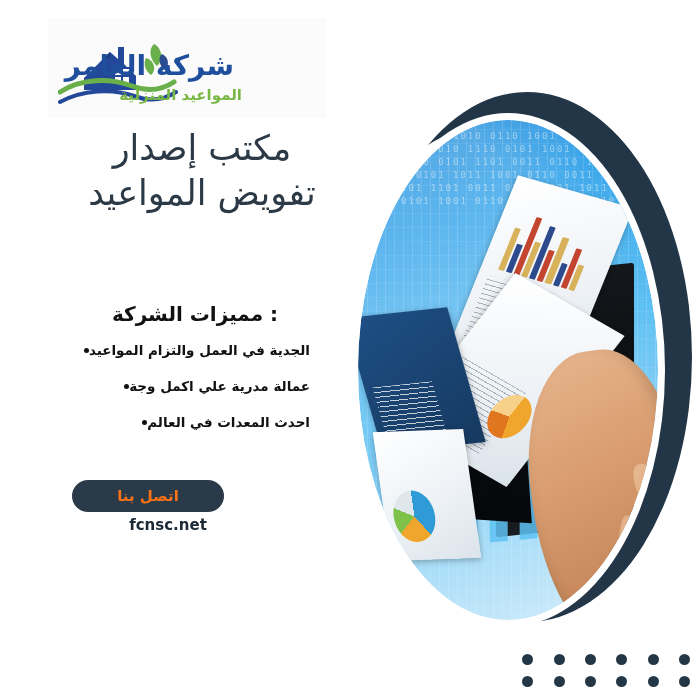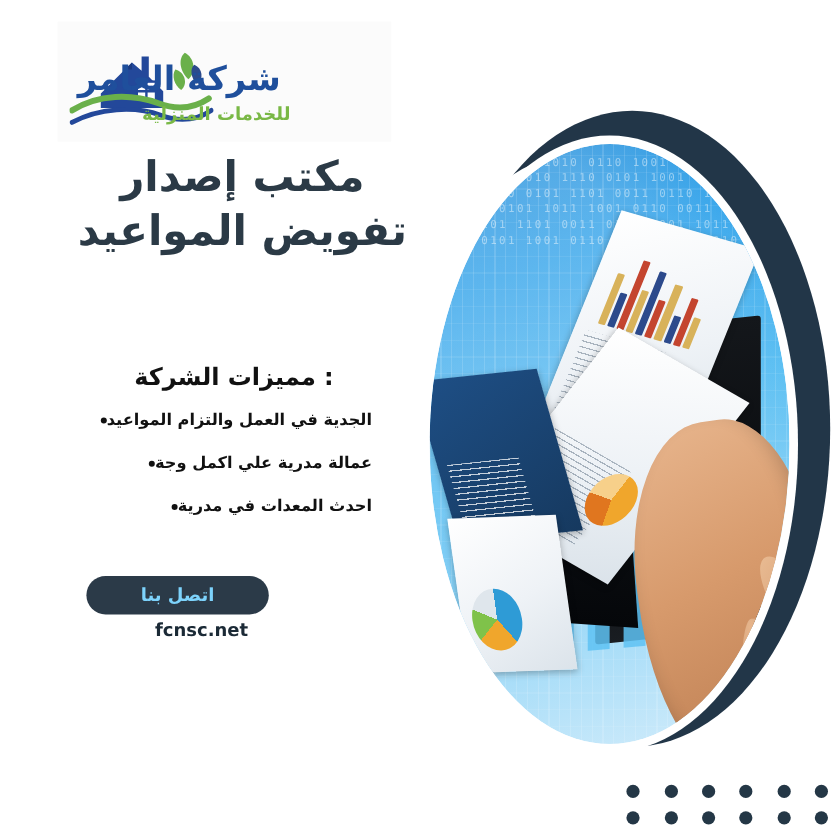--- a/index.html
+++ b/index.html
@@ -205,21 +205,21 @@
   }
 
   
   .headline{
     position:absolute;
     right:348px;top:126px;
     width:300px;
     text-align:center;
     color:#2b3a46;
     font-size:35px;
-    font-weight:700;
+    font-weight:400;
     line-height:1.28;
     letter-spacing:-.5px;
     direction:rtl;
   }
   .headline span{display:block;}
 
   
   .features{
     position:absolute;
     right:390px;top:302px;
@@ -246,21 +246,21 @@
     width:5px;height:5px;border-radius:50%;background:#111;flex:none;
   }
   .features li .txt{flex:none;}
 
   
   .cta{
     position:absolute;
     right:476px;top:480px;
     width:152px;height:32px;
     background:#2b3a48;
-    color:#7dd3fc;
+    color:#f97316;
     border:none;
     border-radius:18px;
     font-family:inherit;
     font-size:15px;font-weight:700;
     cursor:pointer;
     display:flex;align-items:center;justify-content:center;
     direction:rtl;
   }
   .site{
     position:absolute;
@@ -356,42 +356,42 @@
         <rect x="56" y="30" width="16" height="16" fill="#ffffff"></rect>
         <rect x="56" y="30" width="16" height="16" fill="none" stroke="#23489a" stroke-width="2"></rect>
         <line x1="64" y1="30" x2="64" y2="46" stroke="#23489a" stroke-width="2"></line>
         <line x1="56" y1="38" x2="72" y2="38" stroke="#23489a" stroke-width="2"></line>
 
         <path d="M2 54 C24 40 52 40 74 48 C90 54 104 52 116 44" fill="none" stroke="#6ab04a" stroke-width="5" stroke-linecap="round"></path>
 
         <path d="M2 64 C24 52 54 50 76 58 C92 64 106 62 118 54" fill="none" stroke="#23489a" stroke-width="4" stroke-linecap="round"></path>
       </svg>
       <div class="logo-word">شركة العامر</div>
-      <div class="logo-sub">للخدمات المنزلية</div>
+      <div class="logo-sub">المواعيد المنزلية</div>
     </div>
   </div>
 
   <div class="headline">
     <span>مكتب إصدار</span>
     <span>تفويض المواعيد</span>
   </div>
 
   <div class="features">
     <div class="features-title">: مميزات الشركة</div>
     <ul>
       <li>
         <span class="txt">الجدية في العمل والتزام المواعيد</span>
         <span class="dot"></span>
       </li>
       <li>
         <span class="txt">عمالة مدرية علي اكمل وجة</span>
         <span class="dot"></span>
       </li>
       <li>
-        <span class="txt">احدث المعدات في مدرية</span>
+        <span class="txt">احدث المعدات في العالم</span>
         <span class="dot"></span>
       </li>
     </ul>
   </div>
 
   <button class="cta">اتصل بنا</button>
   <div class="site">fcnsc.net</div>
 
   <div class="dotgrid">
     <i></i>

